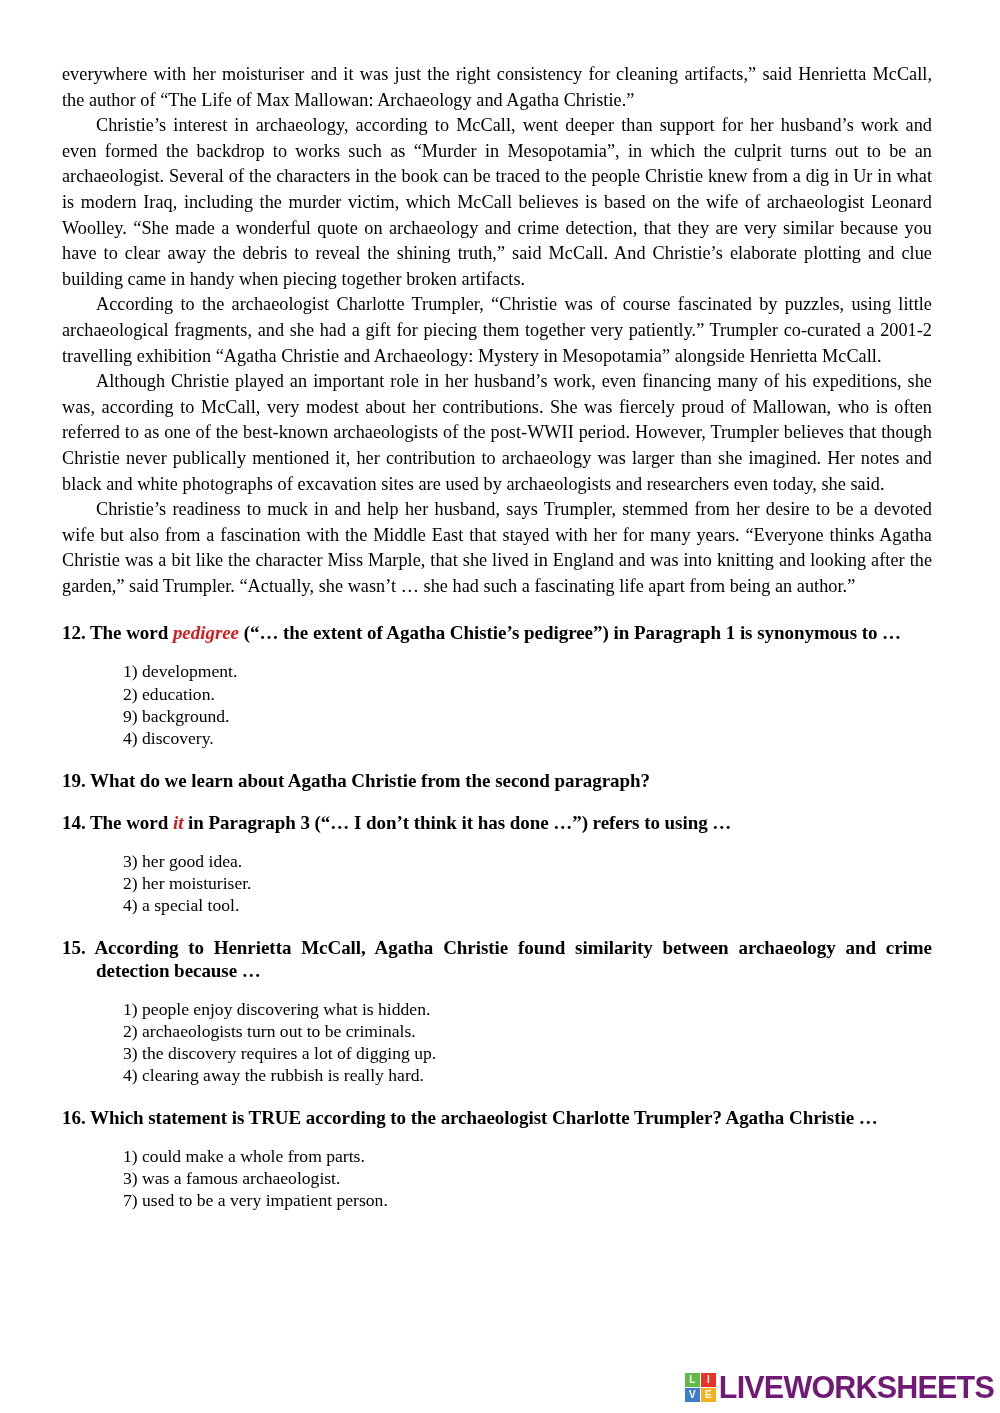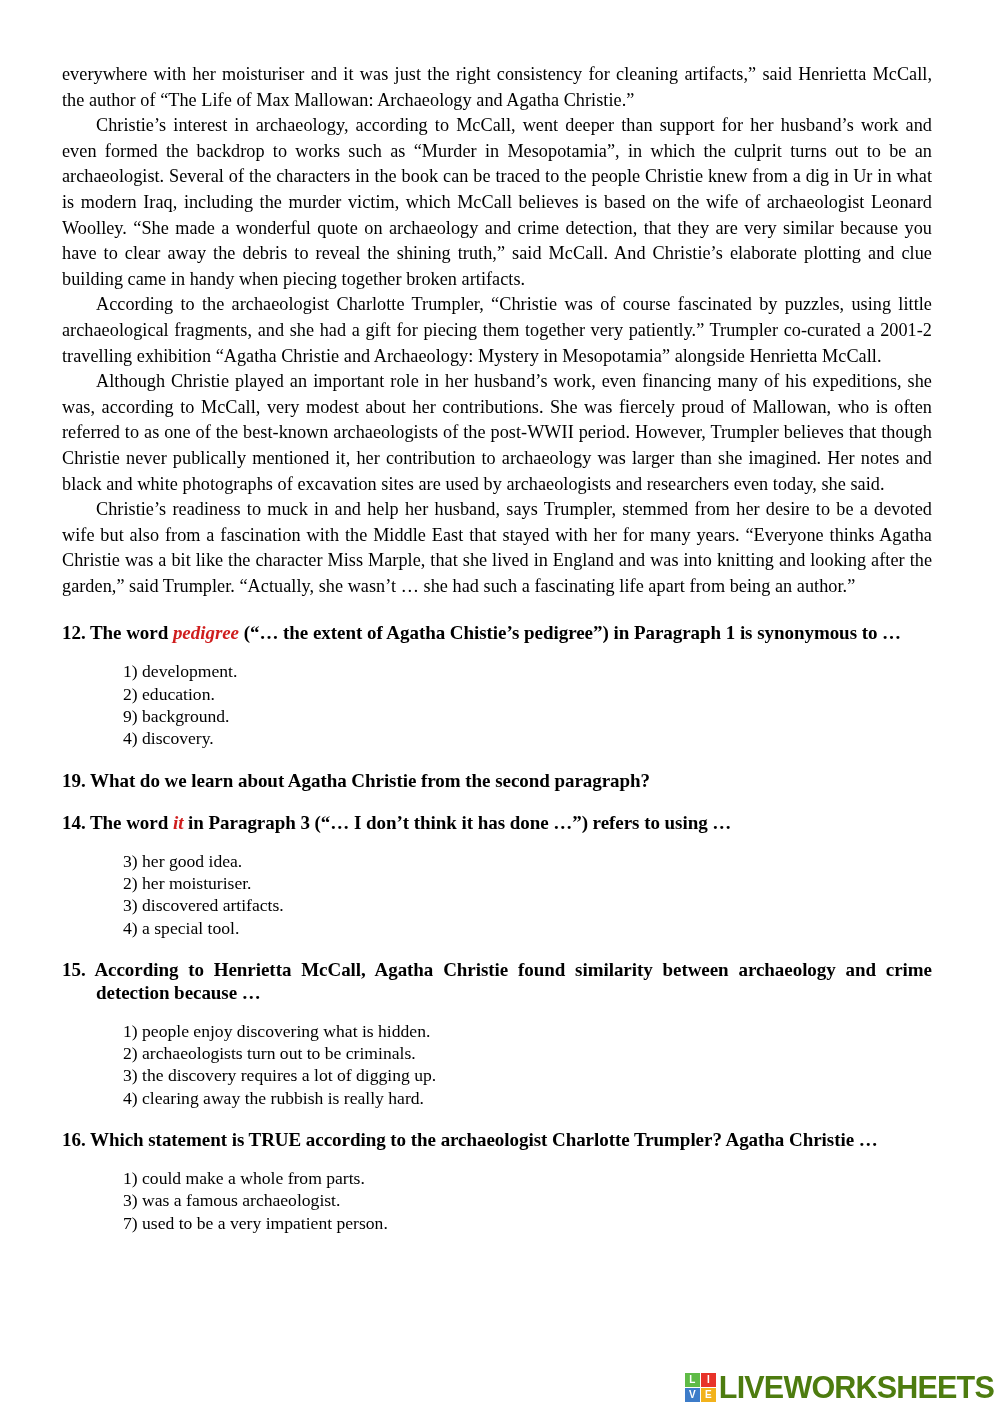--- a/index.html
+++ b/index.html
@@ -110,21 +110,21 @@
   }
   .blk-l { background: #5fbb46; }
   .blk-i { background: #e8332a; }
   .blk-v { background: #3d7cc9; }
   .blk-e { background: #f2b21c; }
   .lw-word {
     font-family: "Liberation Sans", sans-serif;
     font-weight: bold;
     font-size: 30.5px;
     letter-spacing: -0.8px;
-    color: #4d7c0f;
+    color: #701a75;
     line-height: 1;
   }
 </style>
 </head>
 <body>
 
 <div class="page">
 
   <section class="passage">
     <p>everywhere with her moisturiser and it was just the right consistency for cleaning artifacts,” said Henrietta McCall, the author of “The Life of Max Mallowan: Archaeology and Agatha Christie.”</p>
@@ -157,21 +157,20 @@
     </div>
 
     <div class="qgroup">
       <p class="qstem">
         <span class="qnum">14.</span>
         <span>The word </span><span class="kw">it</span><span> in Paragraph 3 (“… I don’t think it has done …”) refers to using …</span>
       </p>
       <ul class="options">
         <li>3) her good idea.</li>
         <li>2) her moisturiser.</li>
-        <li>3) discovered artifacts.</li>
         <li>4) a special tool.</li>
       </ul>
     </div>
 
     <div class="qgroup">
       <p class="qstem">
         <span class="qnum">15.</span>
         <span>According to Henrietta McCall, Agatha Christie found similarity between archaeology and crime detection because …</span><span class="kw"></span><span></span>
       </p>
       <ul class="options">

